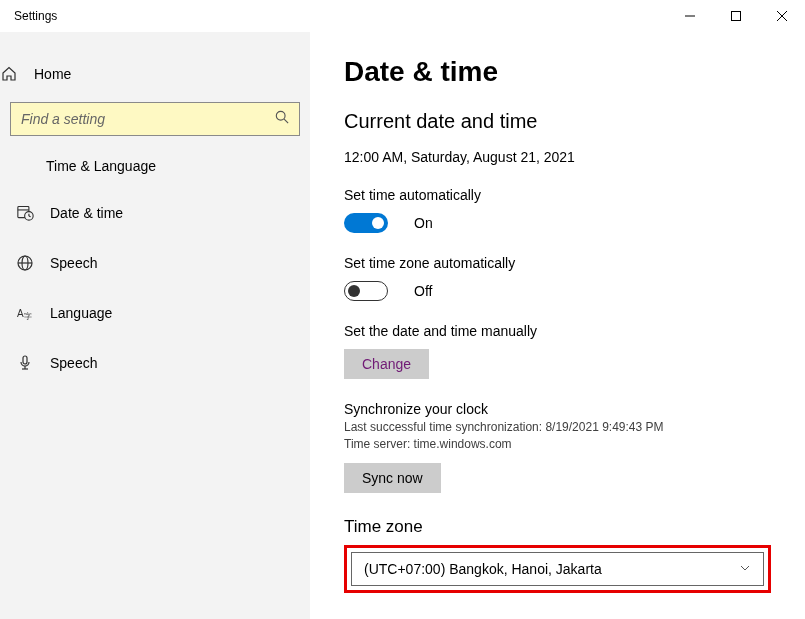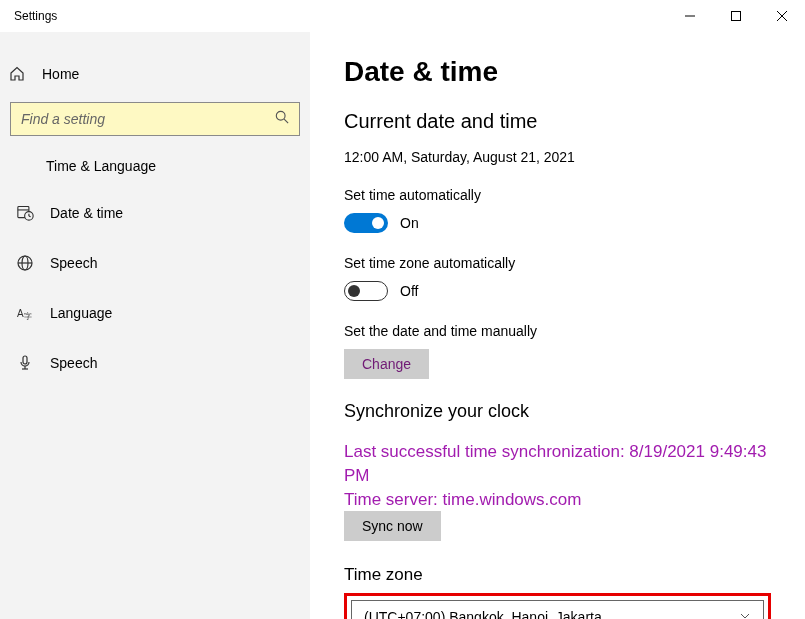--- a/index.html
+++ b/index.html
@@ -4,50 +4,50 @@
   <style>
     * { margin: 0; padding: 0; box-sizing: border-box; font-family: "Segoe UI", Arial, sans-serif; }
     body { width: 805px; height: 619px; background: #fff; overflow: hidden; color: #000; }
     .window { display: flex; flex-direction: column; height: 100%; }
     .titlebar { display: flex; align-items: center; height: 32px; padding-left: 14px; }
     .titlebar-title { font-size: 12px; color: #000; flex: 1; }
     .win-controls { display: flex; }
     .win-btn { width: 46px; height: 32px; display: flex; align-items: center; justify-content: center; font-size: 10px; }
     .content { display: flex; flex: 1; min-height: 0; }
     .sidebar { width: 310px; background: #f3f3f3; padding: 0; border-right: none; display:flex; flex-direction:column;}
-    .nav-home { display: flex; align-items: center; padding: 12px 16px 12px 8px; gap: 16px; margin-top: 22px; }
+    .nav-home { display: flex; align-items: center; padding: 12px 16px 12px 0; gap: 16px; margin-top: 22px; }
     .nav-home span.icon { width: 18px; display:flex; justify-content:center;}
     .nav-label { font-size: 14px; }
     .search-wrap { margin: 8px 10px 18px 10px; }
     .search-box { display:flex; align-items:center; border: 1px solid #8a8a8a; background: #fef9c3; height: 34px; padding: 0 10px; }
     .search-input { flex:1; border:none; background:transparent; font-size: 14px; color:#555; outline:none; font-style: italic;}
     .search-input::placeholder { color: #666; font-style: italic; }
     .section-title { font-size: 14px; font-weight: 400; padding: 4px 16px 18px 14px; margin-left: 32px; }
     .nav-item { display: flex; align-items: center; padding: 12px 16px 12px 16px; gap: 16px; }
     .nav-item .icon { width: 18px; display:flex; justify-content:center; align-items:center; color:#303030;}
     .nav-list .nav-item { margin-bottom: 10px; }
     .main { flex: 1; padding: 24px 34px 0 34px; overflow-y: hidden; }
     h1 { font-size: 28px; font-weight: 600; margin-bottom: 22px; }
     h2 { font-size: 20px; font-weight: 400; margin-bottom: 16px; }
     .current-dt { font-size: 14px; margin-bottom: 22px; }
     .setting-block { margin-bottom: 22px; }
     .setting-label { font-size: 14px; margin-bottom: 10px; display:block;}
-    .toggle-row { display:flex; align-items:center; gap: 12px; }
+    .toggle-row { display:flex; align-items:center; gap: 26px; }
     .toggle { width: 44px; height: 20px; border-radius: 10px; position: relative; }
     .toggle.on { background: #0078d4; }
     .toggle.off { background: #fff; border: 1px solid #333; }
     .knob { width: 12px; height: 12px; border-radius: 50%; position: absolute; top: 50%; transform: translateY(-50%); }
     .toggle.on .knob { background: #fff; right: 4px; }
     .toggle.off .knob { background: #333; left: 3px; }
     .toggle-state { font-size: 14px; }
     .btn-gray { background: #ccc; border: none; padding: 7px 18px; font-size: 14px; color: #000; }
     .btn-gray.disabled { color: #701a75; background:#ccc;}
     .sync-section { margin-top: 20px; }
-    .sync-title { font-size: 18px; margin-bottom: 18px; }
-    .sync-info { font-size: 17px; color: #a21caf; line-height: 1.4; }
+    .sync-title { font-size: 14px; margin-bottom: 2px; }
+    .sync-info { font-size: 12px; color: #404040; line-height: 1.4; margin-bottom: 10px;}
     .tz-label { font-size: 17px; margin-top: 24px; margin-bottom: 8px; display:block;}
     .tz-highlight { border: 3px solid #e60000; padding: 4px; }
     .tz-select { display:flex; align-items:center; justify-content:space-between; border:1px solid #666; height: 34px; padding: 0 12px; font-size: 14px; }
     .chev { font-size: 10px; color:#333;}
   </style>
 </head>
 <body>
 
 <div class="window">
   <div class="titlebar">

